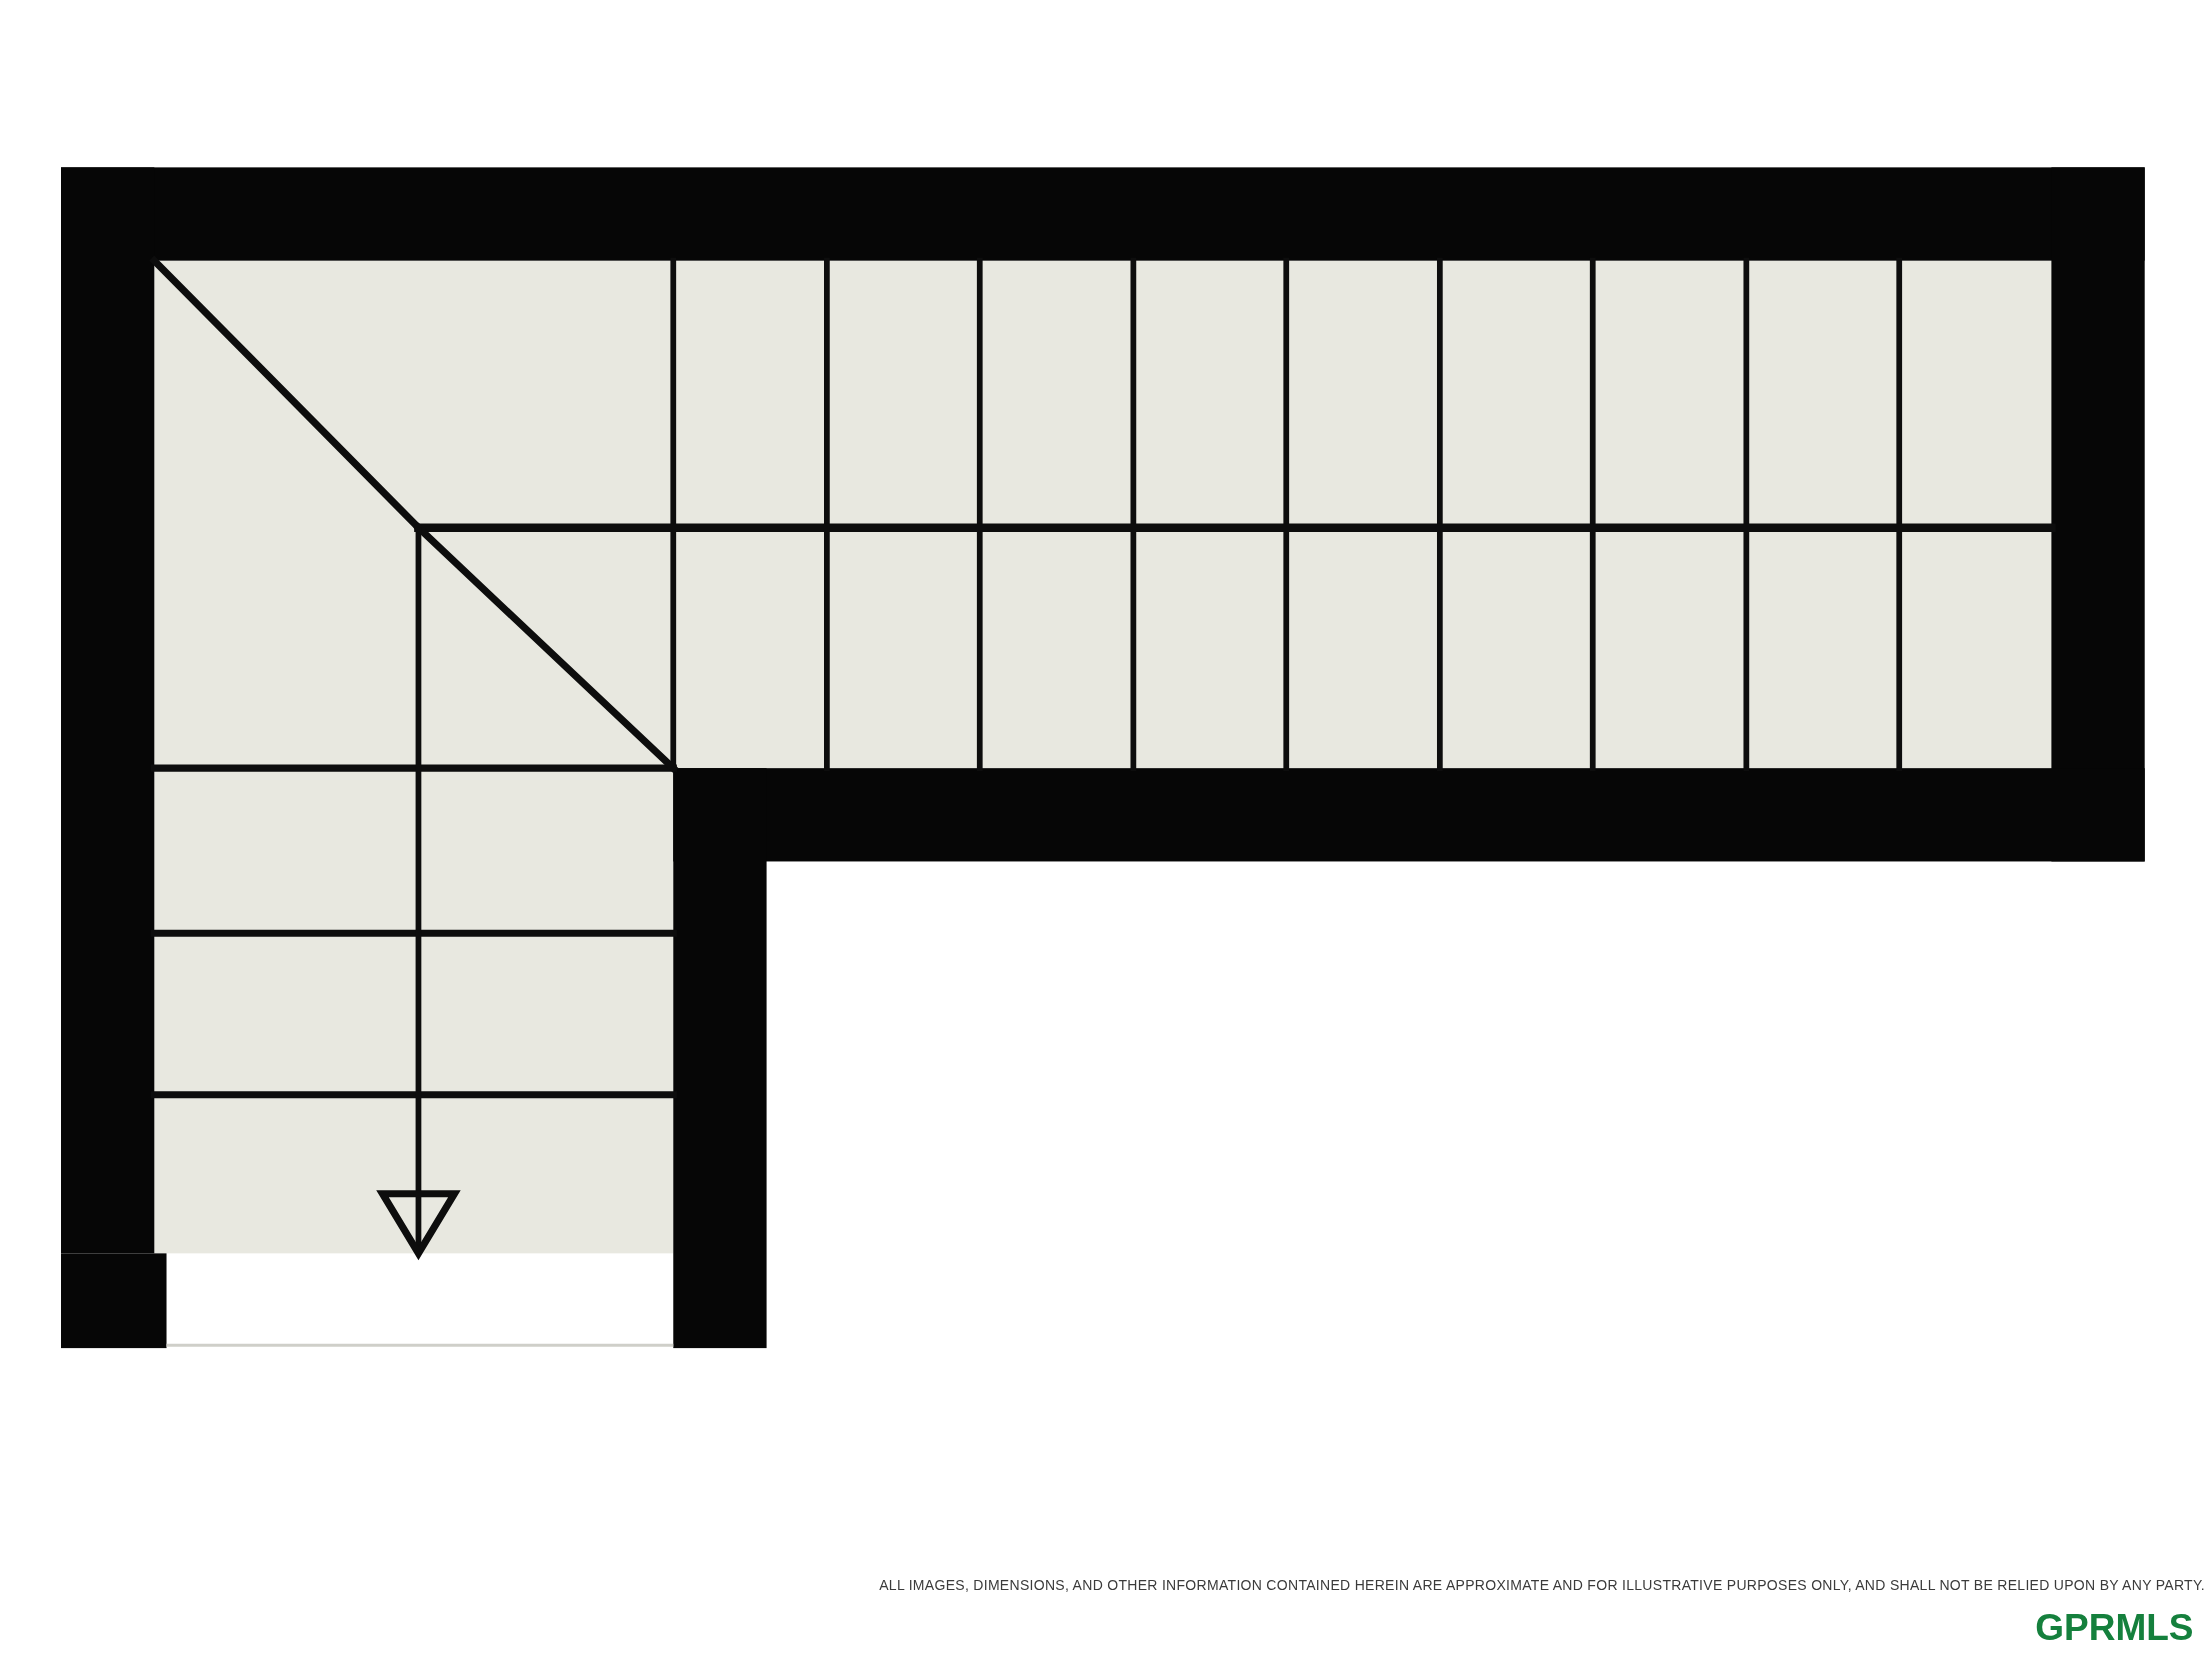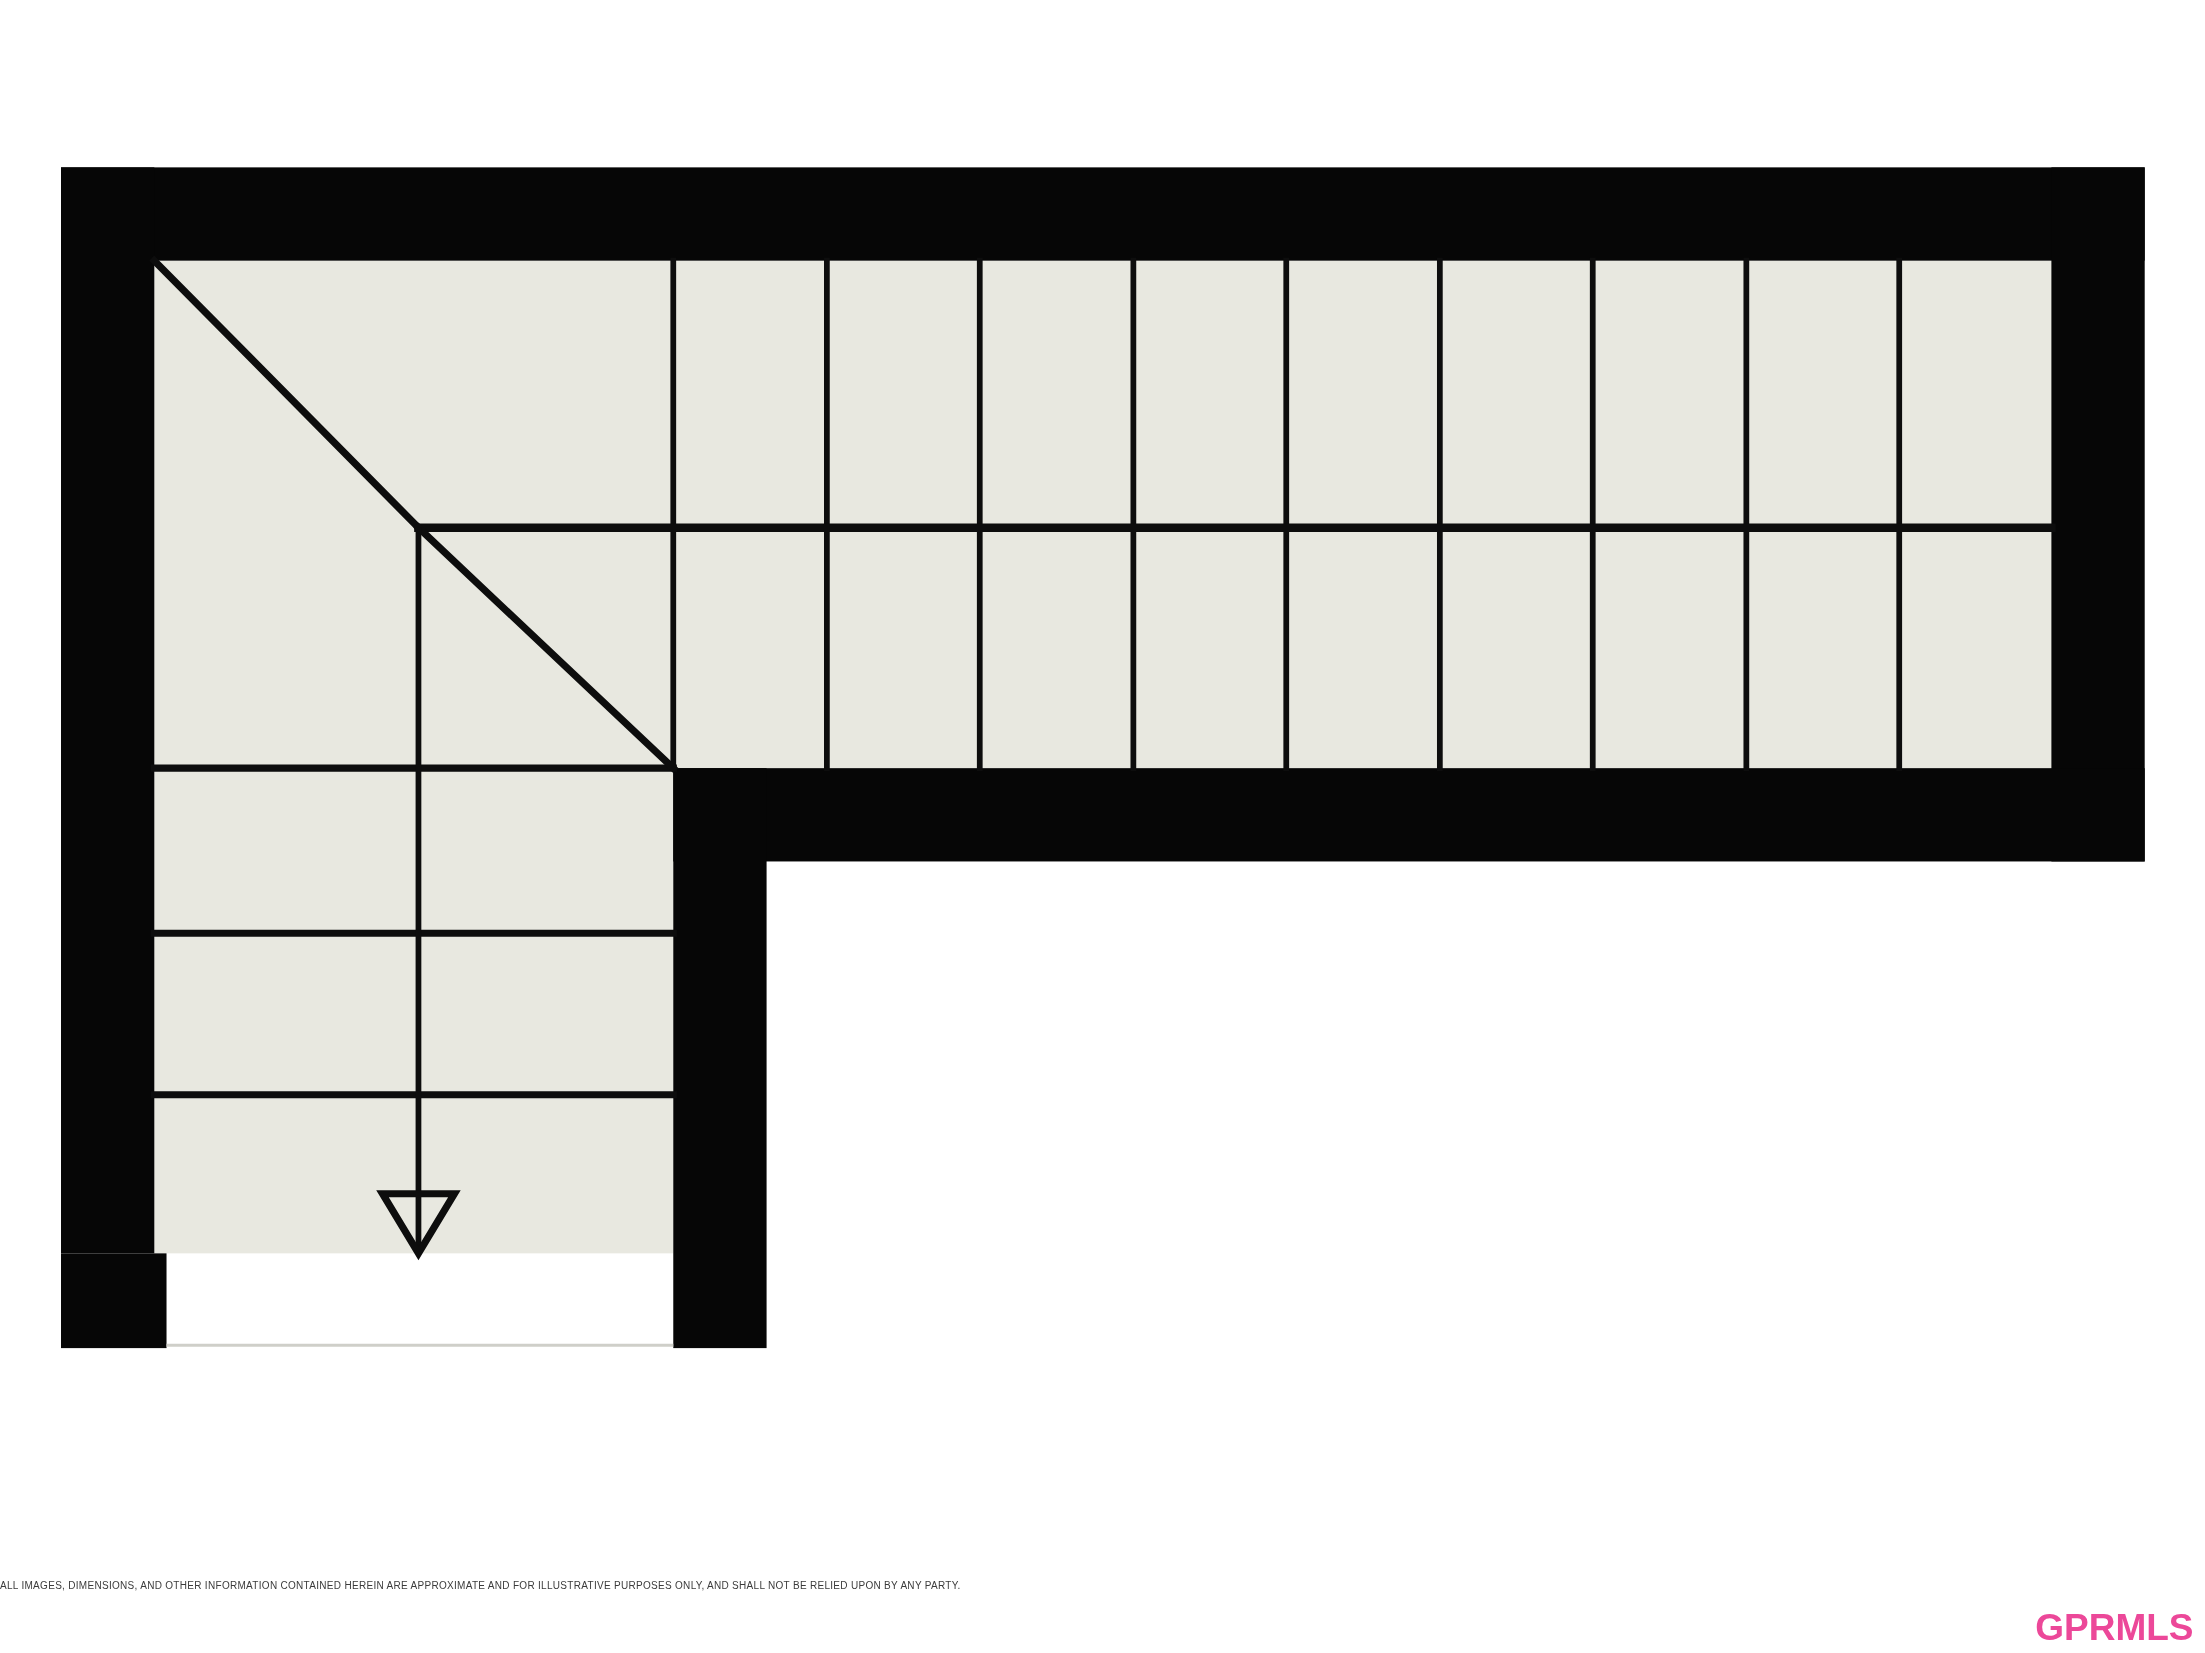--- a/index.html
+++ b/index.html
@@ -20,36 +20,36 @@
     top: 0;
     width: 2205px;
     height: 1654px;
     display: block;
   }
   .disclaimer {
     position: absolute;
     left: 0;
     top: 1579px;
     width: 2205px;
-    text-align: left;
-    font-size: 10px;
+    text-align: right;
+    font-size: 14px;
     line-height: 13px;
     letter-spacing: 0.3px;
     color: #3b3b3b;
     font-family: "Liberation Sans", sans-serif;
   }
   .watermark {
     position: absolute;
     right: 11.5px;
     top: 1609px;
     font-size: 37px;
     line-height: 1;
     font-weight: bold;
     letter-spacing: 0px;
-    color: #ec4899;
+    color: #15803d;
     font-family: "Liberation Sans", sans-serif;
   }
 </style>
 </head>
 <body>
 
 <svg id="plan-svg" viewBox="0 0 3072 2304" xmlns="http://www.w3.org/2000/svg" aria-hidden="true">
     <rect x="215" y="363" width="2645" height="707" fill="#e8e8e0"></rect>
     <rect x="215" y="1070" width="723" height="676" fill="#e8e8e0"></rect>
     <rect x="85" y="233" width="2903" height="130" fill="#060606"></rect>

